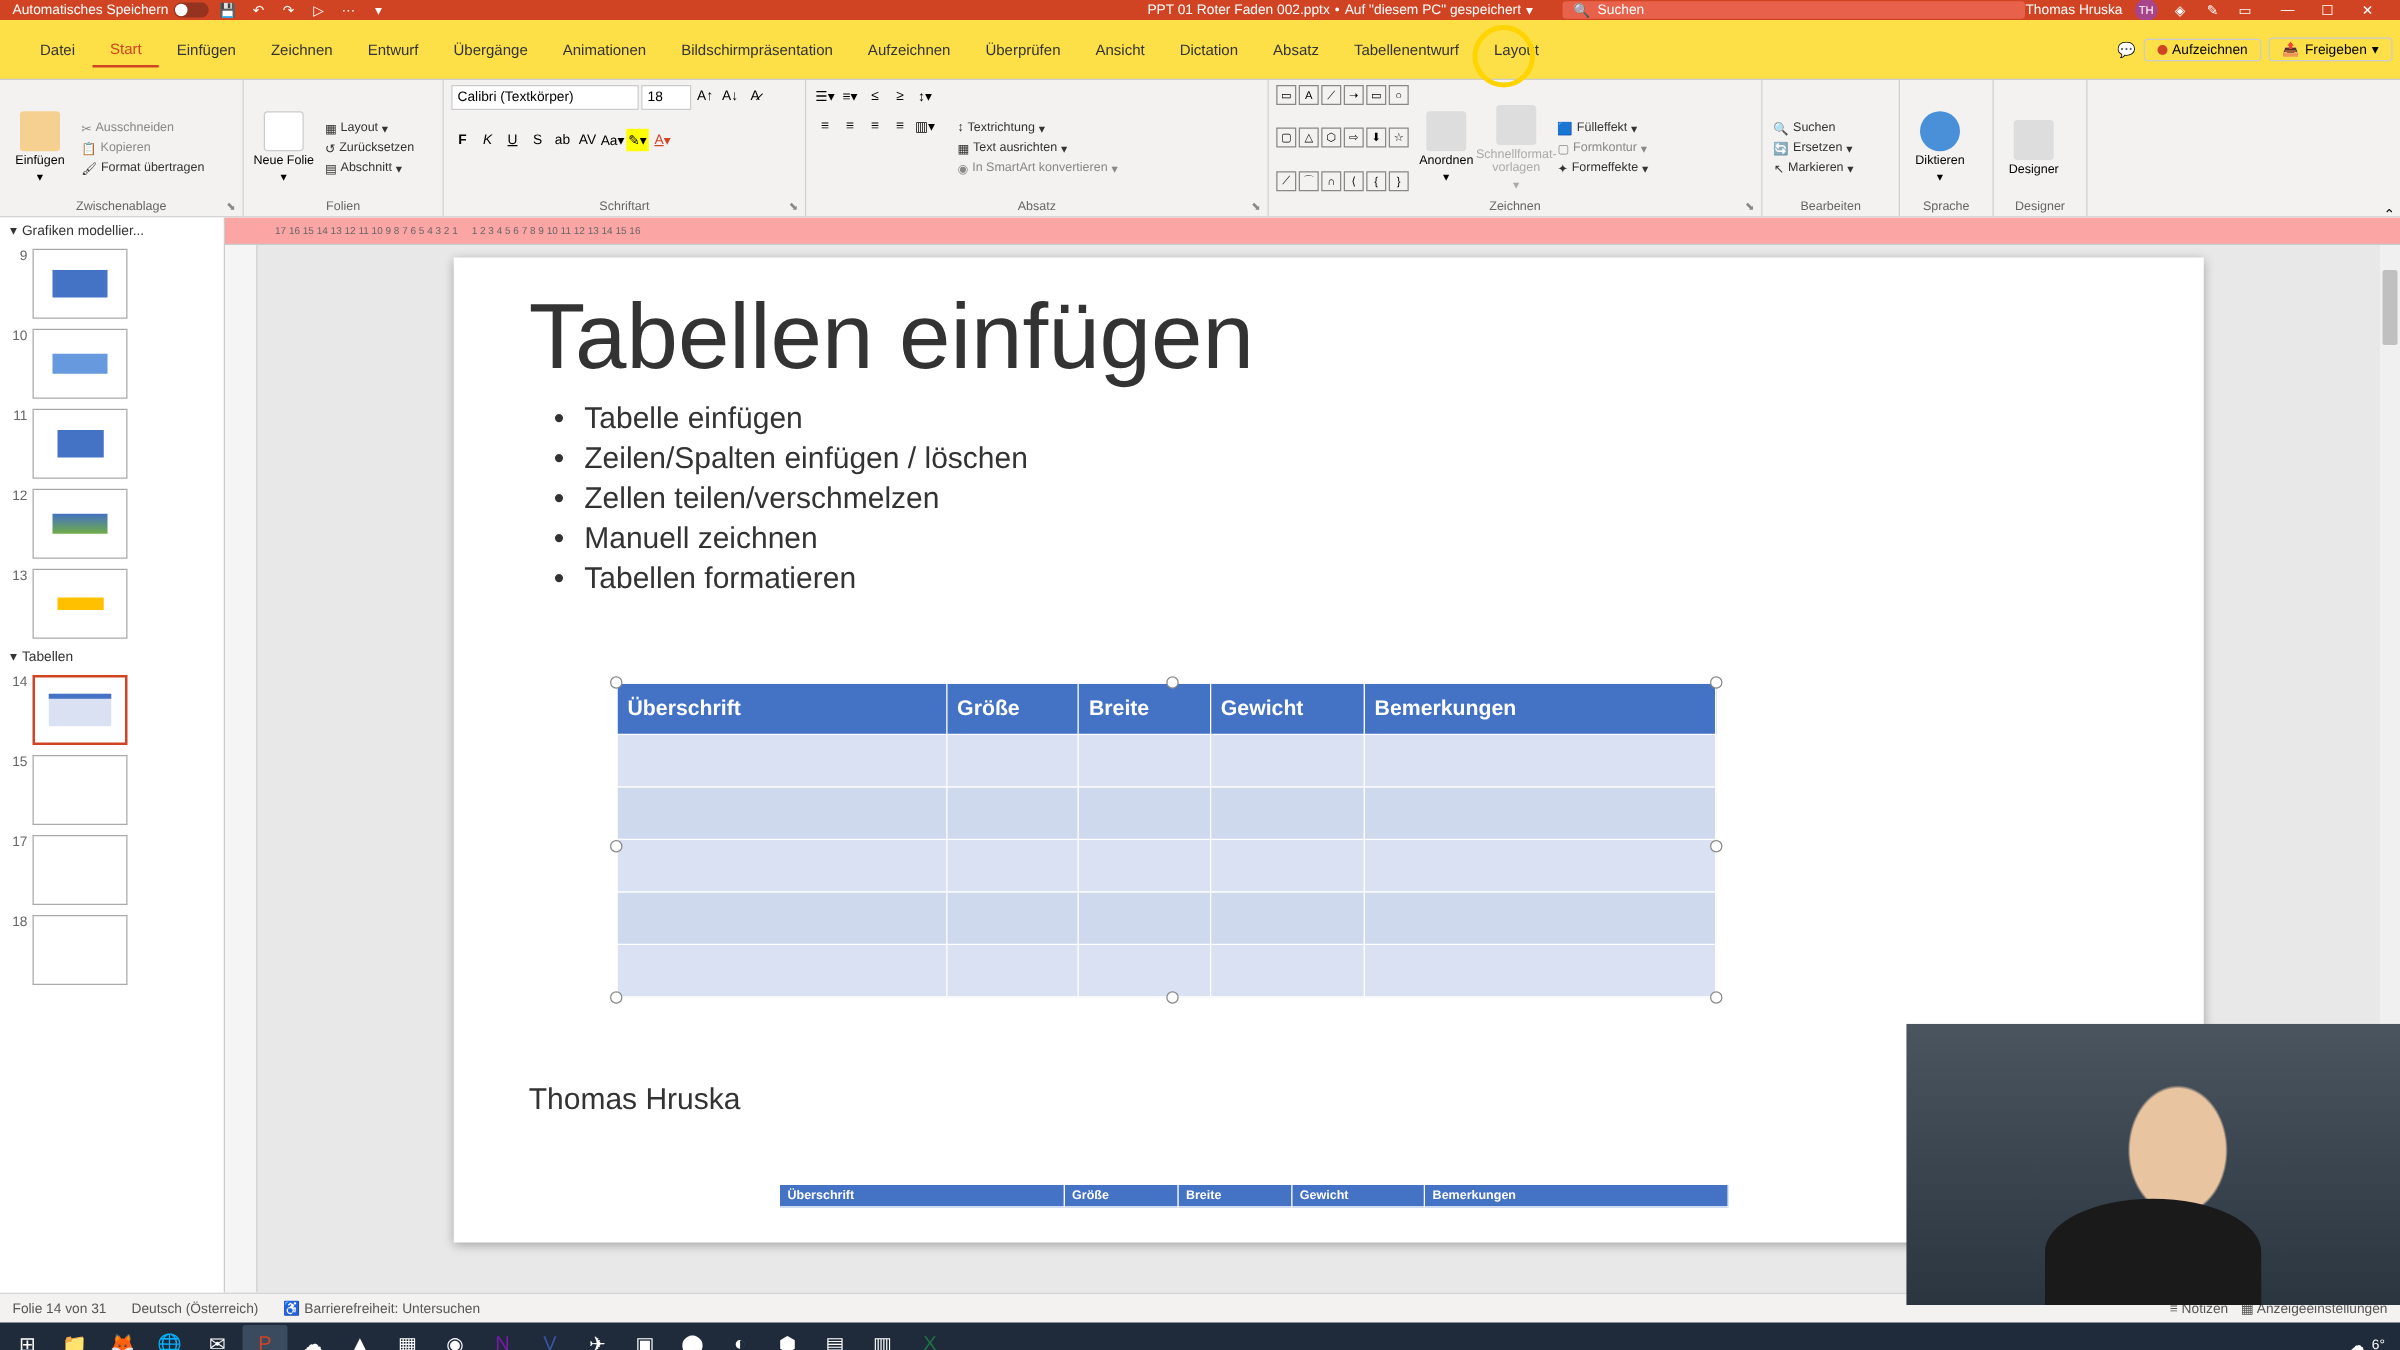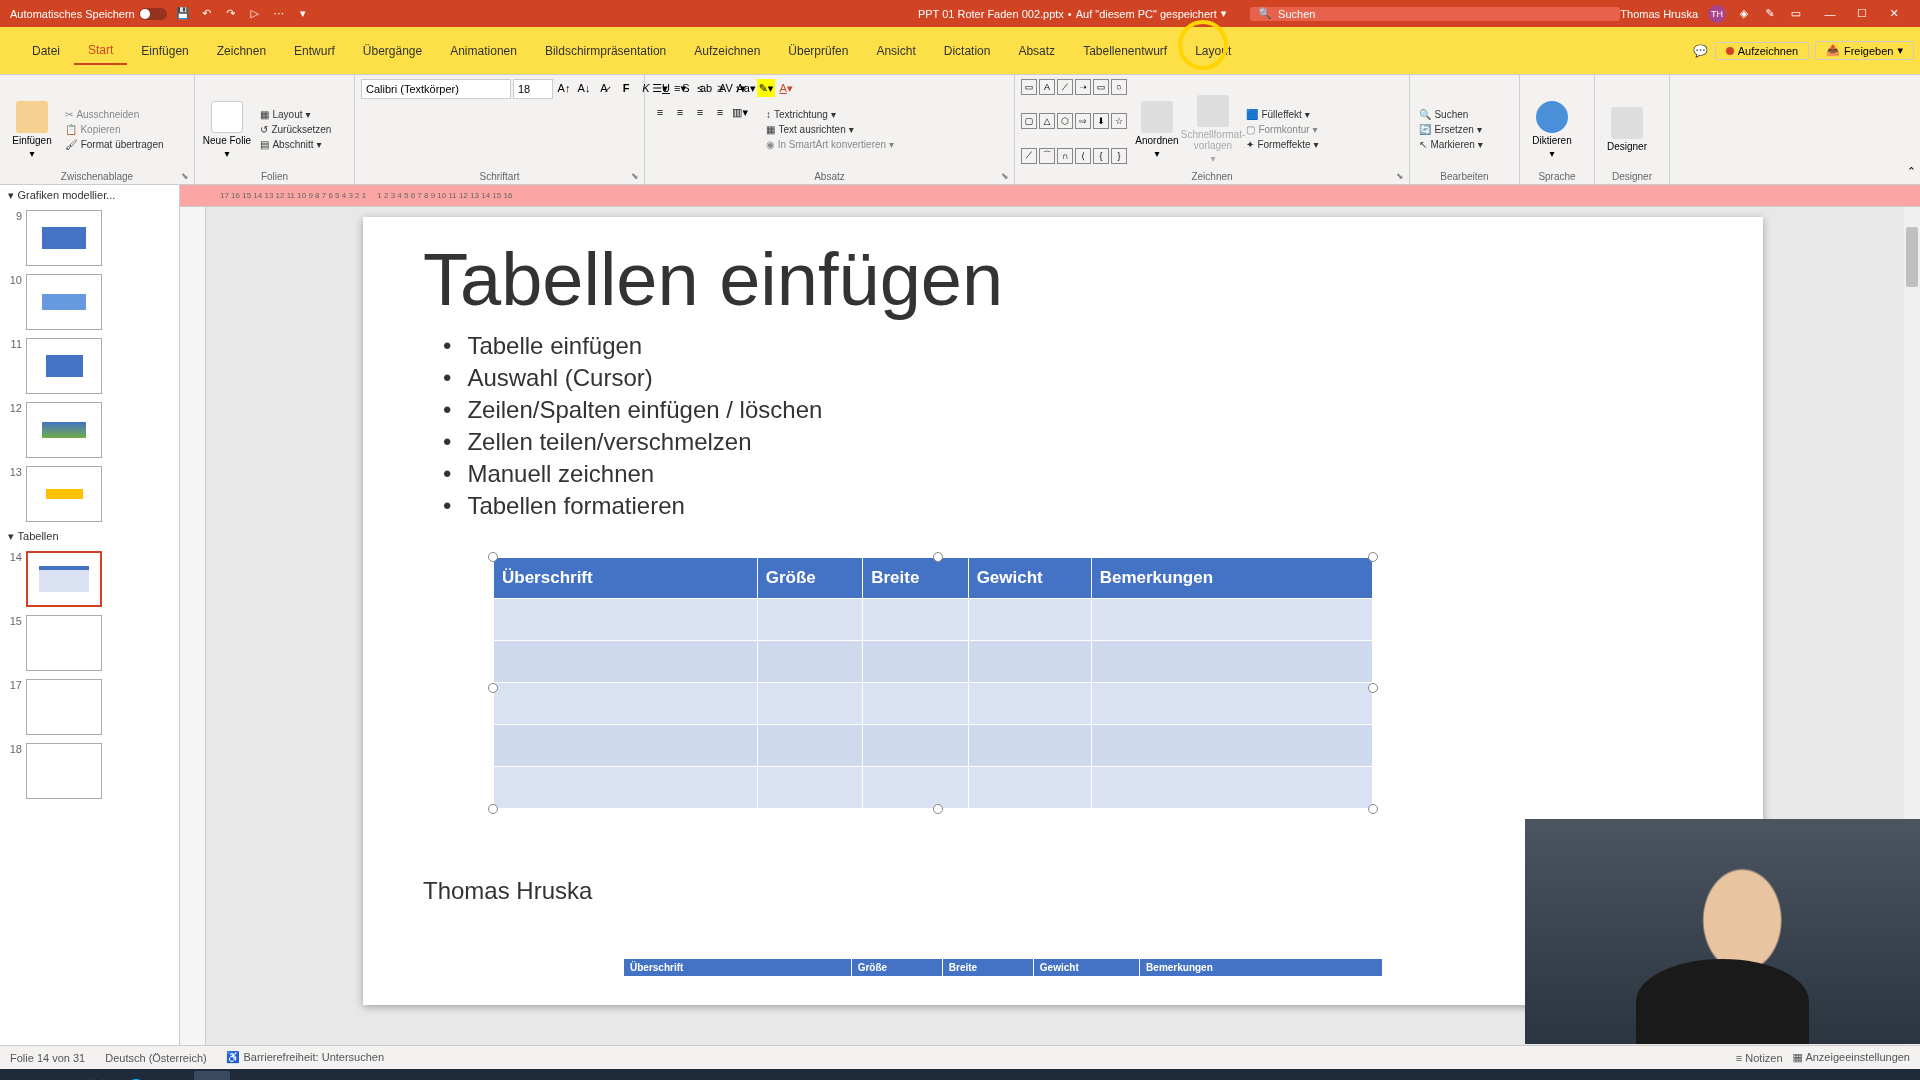--- a/index.html
+++ b/index.html
@@ -1,19 +1,19 @@
 <!DOCTYPE html>
 <html><head>
 <meta charset="utf-8">
 <style>
 * { margin: 0; padding: 0; box-sizing: border-box; font-family: 'Segoe UI', sans-serif; }
 body { background: #fff; width: 1920px; height: 1080px; overflow: hidden; position: relative; }
 
 
-.titlebar { height: 27px; background: #d04424; display: flex; align-items: center; padding: 0 10px; font-size: 11px; color: #fff; }
+.titlebar { height: 16px; background: #d04424; display: flex; align-items: center; padding: 0 10px; font-size: 11px; color: #fff; }
 .titlebar-left { display: flex; align-items: center; gap: 8px; }
 .autosave-toggle { display: flex; align-items: center; gap: 4px; }
 .toggle { width: 28px; height: 12px; background: #963220; border-radius: 6px; position: relative; }
 .toggle::after { content: ''; position: absolute; width: 10px; height: 10px; background: #fff; border-radius: 50%; top: 1px; left: 1px; }
 .qat-icon { width: 16px; height: 16px; display: inline-flex; align-items: center; justify-content: center; cursor: pointer; }
 .titlebar-center { flex: 1; text-align: center; display: flex; align-items: center; justify-content: flex-end; gap: 4px; }
 .search-box { background: #e8614a; border-radius: 3px; height: 14px; width: 370px; display: flex; align-items: center; padding: 0 8px; margin-left: 20px; }
 .titlebar-right { display: flex; align-items: center; gap: 10px; }
 .win-btns { display: flex; gap: 0; }
 .win-btn { width: 32px; height: 17px; display: flex; align-items: center; justify-content: center; cursor: pointer; }
@@ -192,21 +192,21 @@
         </div>
       <div class="small-row">
         <div class="small-item enabled">▦ <span>Layout</span> ▾</div>
         <div class="small-item enabled">↺ <span>Zurücksetzen</span></div>
         <div class="small-item enabled">▤ <span>Abschnitt</span> ▾</div>
       </div>
     </div>
     <div class="ribbon-group-label">Folien</div>
   </div>
   <div class="ribbon-group" style="width:290px;">
-    <div class="ribbon-content" style="gap:4px;">
+    <div class="ribbon-content" style="flex-direction:column;gap:15px;">
       <div class="icon-row">
         <input class="font-select" style="width: 150px;" value="Calibri (Textkörper)">
         <input class="font-select" style="width: 40px;" value="18">
         <span class="icon-sm">A↑</span>
         <span class="icon-sm">A↓</span>
         <span class="icon-sm">A̷</span>
       </div>
       <div class="icon-row">
         <span class="icon-sm">
             <b>F</b>
@@ -385,21 +385,20 @@
     <div class="ruler-h">17 16 15 14 13 12 11 10 9 8 7 6 5 4 3 2 1 &nbsp;&nbsp;&nbsp; 1 2 3 4 5 6 7 8 9 10 11 12 13 14 15 16</div>
     <div class="ruler-v"></div>
     <div class="scroll-v">
         <div class="scroll-thumb"></div>
       </div>
     <div class="slide-wrap">
       <div class="slide">
         <h1>Tabellen einfügen</h1>
         <ul>
           <li>Tabelle einfügen</li>
-          <li>Auswahl (Cursor)</li>
           <li>Zeilen/Spalten einfügen / löschen</li>
           <li>Zellen teilen/verschmelzen</li>
           <li>Manuell zeichnen</li>
           <li>Tabellen formatieren</li>
         </ul>
         <div class="slide-table-wrap">
           <div class="handle" style="top:-5px;left:-5px;"></div>
           <div class="handle" style="top:-5px;left:50%;"></div>
           <div class="handle" style="top:-5px;right:-5px;"></div>
           <div class="handle" style="top:50%;left:-5px;"></div>

